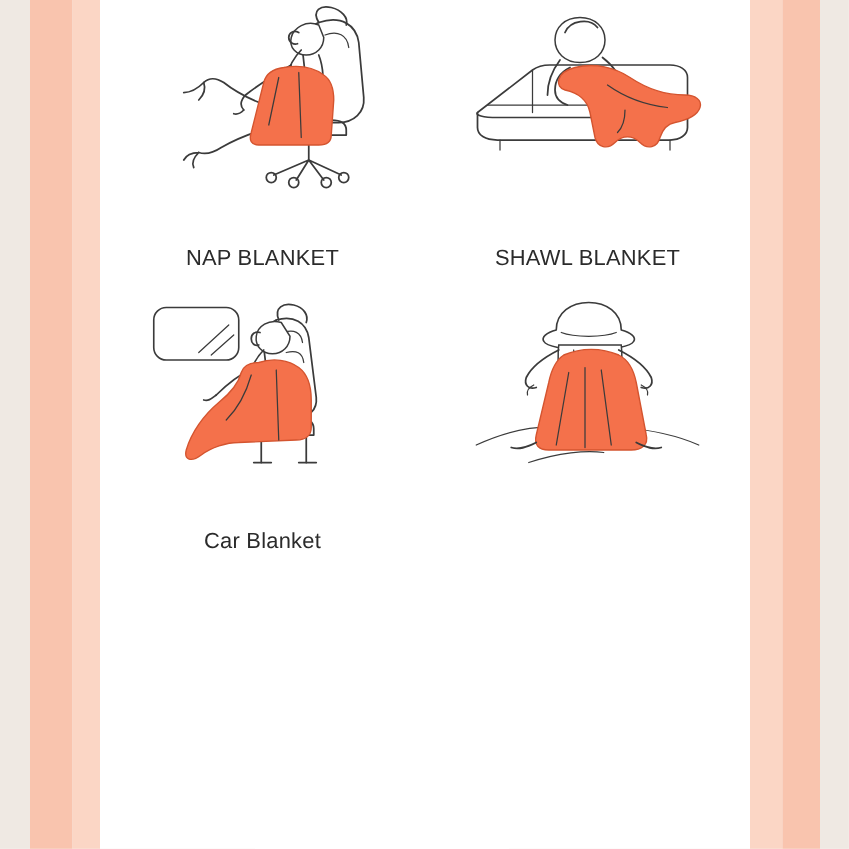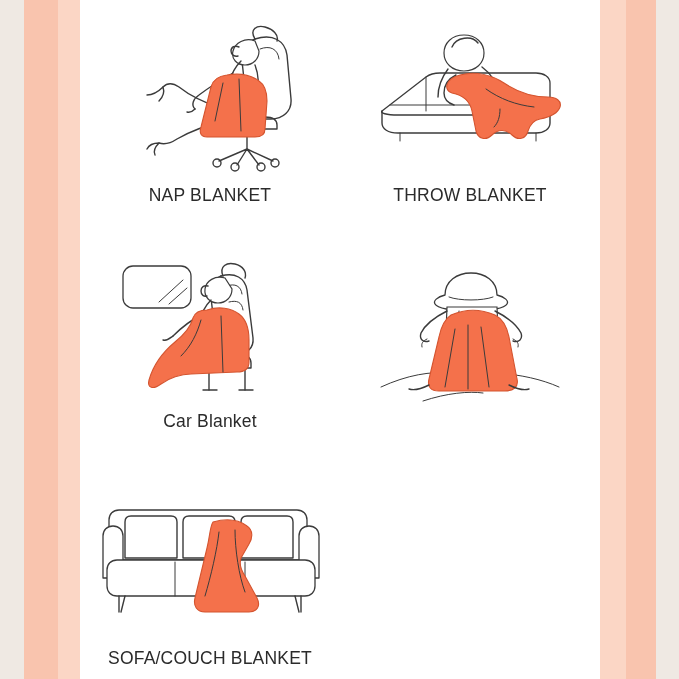--- a/index.html
+++ b/index.html
@@ -68,21 +68,22 @@
     inset: 0;
     display: grid;
     grid-template-columns: 1fr 1fr;
     grid-template-rows: 1fr 1fr 1fr;
   }
   .cell {
     position: relative;
     display: flex;
     flex-direction: column;
     align-items: center;
-    justify-content: center;
+    justify-content: flex-start;
+    gap: 32px;
   }
   .art {
     position: relative;
     width: 100%;
     height: 150px;
     display: flex;
     align-items: center;
     justify-content: center;
   }
   .r1 .art { margin-top: 4px; }
@@ -174,21 +175,21 @@
             <path class="ln" d="M92 22 c4 -10 20 -12 26 -4"></path>
             <path class="ln" d="M88 44 c-6 8 -10 18 -10 28"></path>
             <path class="ln" d="M122 42 c8 6 14 14 16 24"></path>
             <path class="ln" d="M96 50 c-8 4 -12 10 -12 18 c0 6 4 10 10 12"></path>
 
             <path class="blanket" d="M100 50 c16 -4 32 0 44 8 c12 8 26 14 44 14 c8 0 14 4 12 10 c-2 6 -10 10 -20 12 c-6 1 -10 6 -12 12 c-2 8 -10 10 -16 4 c-6 -6 -14 -6 -20 0 c-6 6 -14 4 -16 -4 l-4 -20 c-2 -10 -10 -16 -20 -18 c-8 -2 -8 -14 8 -18 z"></path>
             <path class="ln-t" d="M126 64 c14 10 30 16 48 18"></path>
             <path class="ln-t" d="M140 84 c0 8 -2 14 -6 18"></path>
           </svg>
         </div>
-        <div class="caption">THROW BLANKET</div>
+        <div class="caption">SHAWL BLANKET</div>
       </div>
 
       <div class="cell r2">
         <div class="art">
           <svg width="215" height="155" viewBox="0 0 215 155">
 
             <rect class="fill-w" x="20" y="8" width="68" height="42" rx="10"></rect>
             <path class="ln-t" d="M56 44 l24 -22 M66 46 l18 -16"></path>
 
             <path class="ln" d="M118 18 c14 -4 24 2 26 14 l6 48 c1 10 -6 16 -16 16 l-24 0"></path>
@@ -234,41 +235,17 @@
             <path class="ln-t" d="M64 70 c-4 2 -6 4 -5 8 M150 70 c4 2 6 4 5 8"></path>
 
             <path class="blanket" d="M88 46 c14 -6 30 -6 44 0 c8 4 12 12 14 22 l8 42 c2 8 -4 12 -12 12 l-66 0 c-8 0 -12 -4 -10 -12 l10 -42 c2 -10 6 -18 12 -22 z"></path>
             <path class="ln-t" d="M92 60 l-10 58 M118 58 l8 60 M105 56 l0 64"></path>
 
             <path class="ln" d="M66 116 c-8 4 -14 6 -20 4 M146 116 c8 4 14 6 20 4"></path>
           </svg>
         </div>
       </div>
 
-      <div class="cell r3">
-        <div class="art">
-          <svg width="230" height="130" viewBox="0 0 230 130">
-
-            <path class="fill-w" d="M14 24 c0 -6 4 -10 10 -10 l178 0 c6 0 10 4 10 10 l0 40 l-198 0 z"></path>
-
-            <path class="ln" d="M36 20 c-4 0 -6 2 -6 6 l0 36 l52 0 l0 -36 c0 -4 -2 -6 -6 -6 z"></path>
-            <path class="ln" d="M94 20 c-4 0 -6 2 -6 6 l0 36 l52 0 l0 -36 c0 -4 -2 -6 -6 -6 z"></path>
-            <path class="ln" d="M152 20 c-4 0 -6 2 -6 6 l0 36 l52 0 l0 -36 c0 -4 -2 -6 -6 -6 z"></path>
-
-            <path class="fill-w" d="M8 40 c0 -6 4 -10 10 -10 c6 0 10 4 10 10 l0 42 l-20 0 z"></path>
-            <path class="fill-w" d="M204 40 c0 -6 4 -10 10 -10 c6 0 10 4 10 10 l0 42 l-20 0 z"></path>
-
-            <path class="fill-w" d="M22 64 l188 0 c6 0 10 4 10 10 l0 16 c0 6 -4 10 -10 10 l-188 0 c-6 0 -10 -4 -10 -10 l0 -16 c0 -6 4 -10 10 -10 z"></path>
-            <path class="ln-t" d="M80 66 l0 34 M150 66 l0 34"></path>
-
-            <path class="ln" d="M24 100 l0 16 M206 100 l0 16 M30 100 l-4 16 M200 100 l4 16"></path>
-
-            <path class="blanket" d="M118 26 c14 -4 26 -2 34 4 c6 4 6 12 2 18 l-8 14 c-2 6 0 12 4 18 l12 22 c4 8 0 14 -8 14 l-44 0 c-8 0 -12 -6 -10 -14 l12 -50 c3 -12 3 -22 6 -26 z"></path>
-            <path class="ln-t" d="M124 36 c-2 18 -8 44 -14 64 M140 34 c0 20 4 46 10 62"></path>
-          </svg>
-        </div>
-        <div class="caption">SOFA/COUCH BLANKET</div>
-      </div>
 
 
     </div>
   </div>
 </div>
 
 </body></html>

